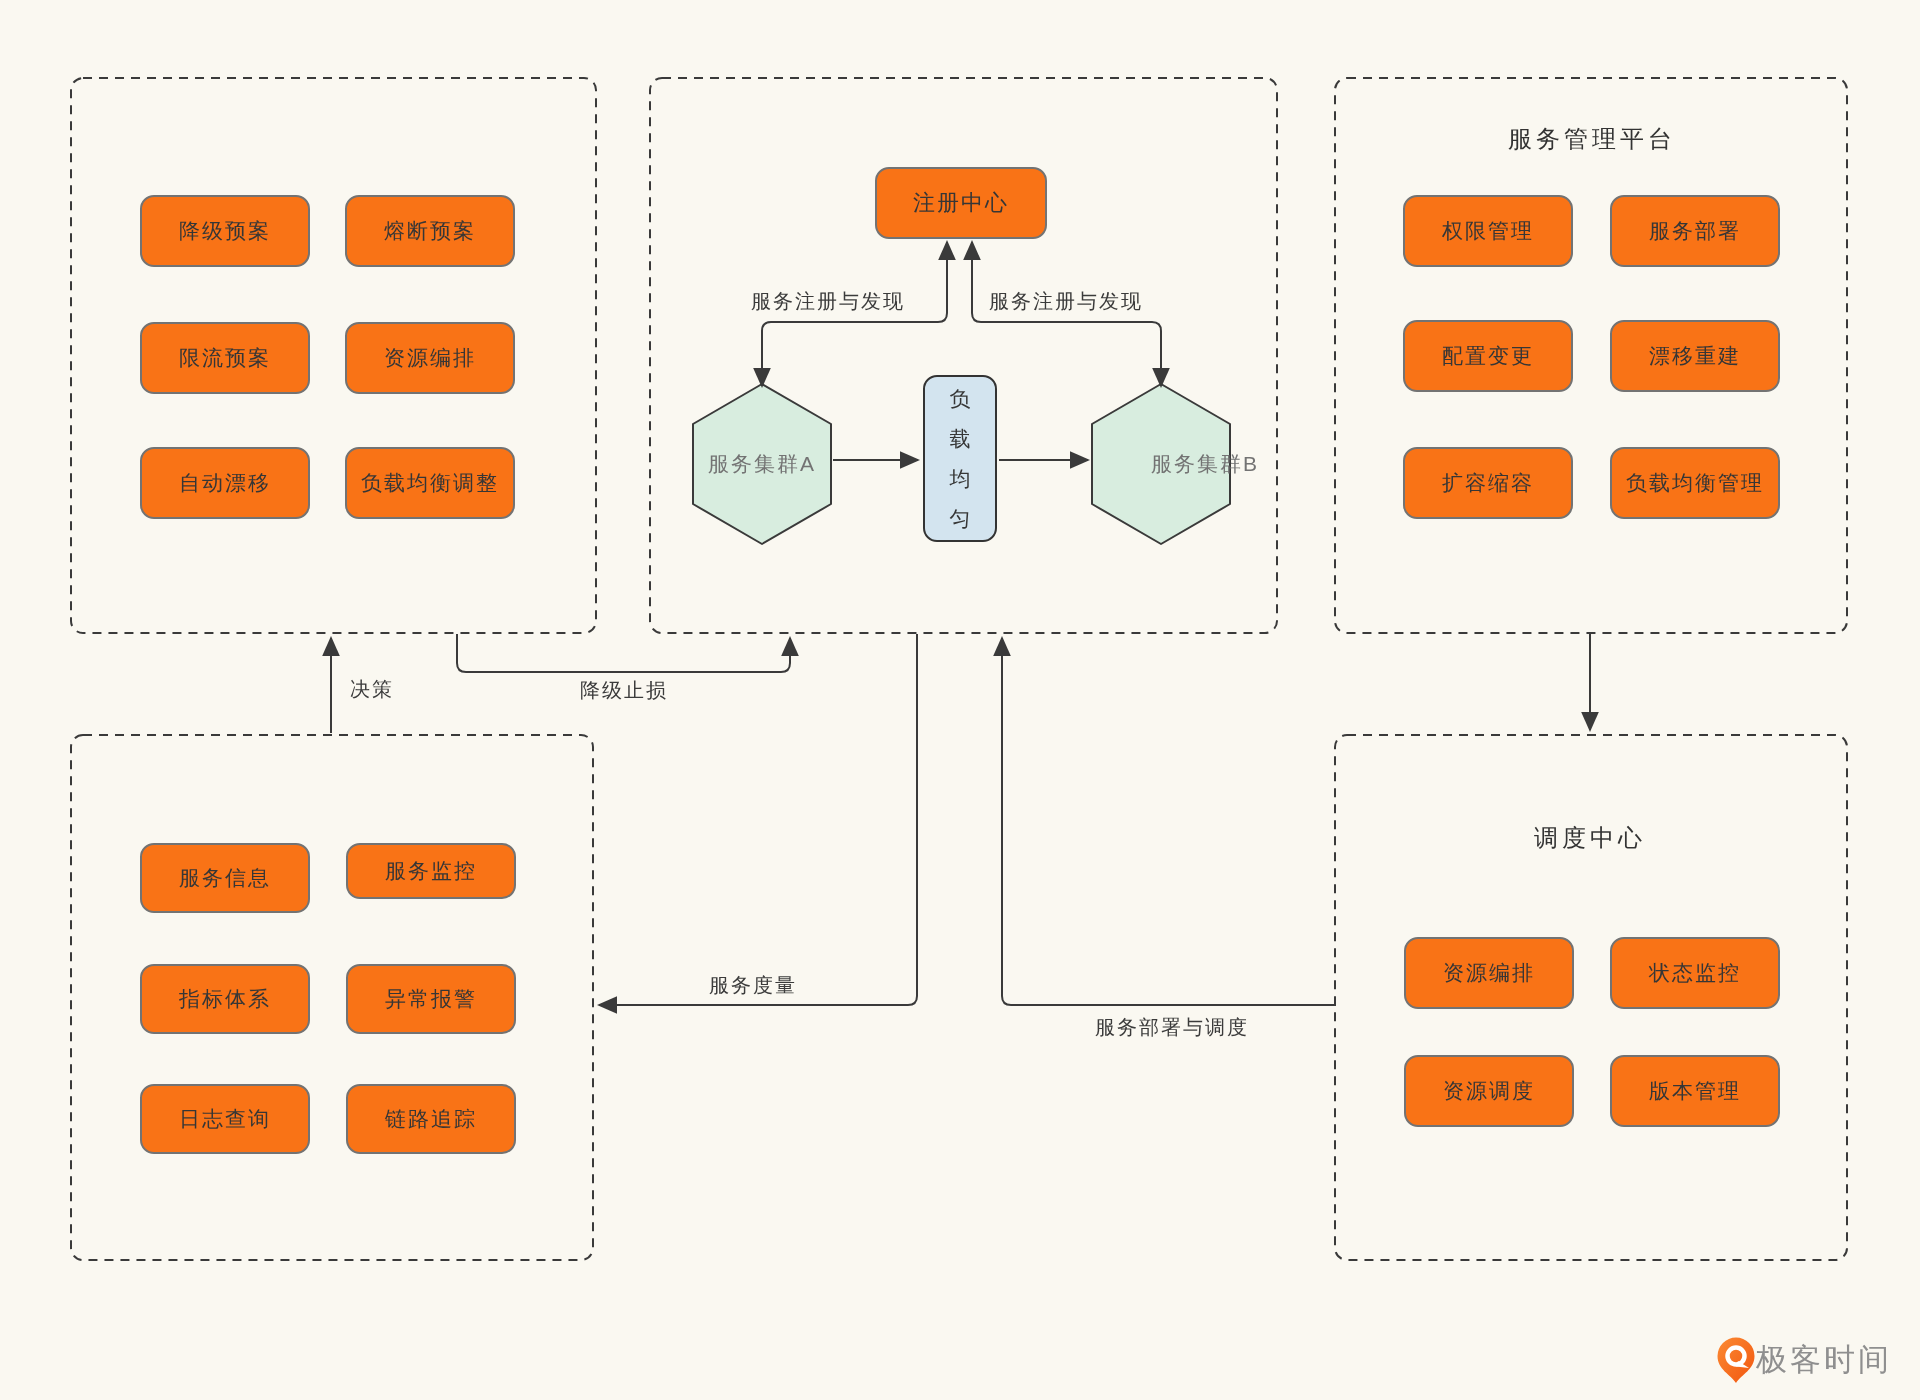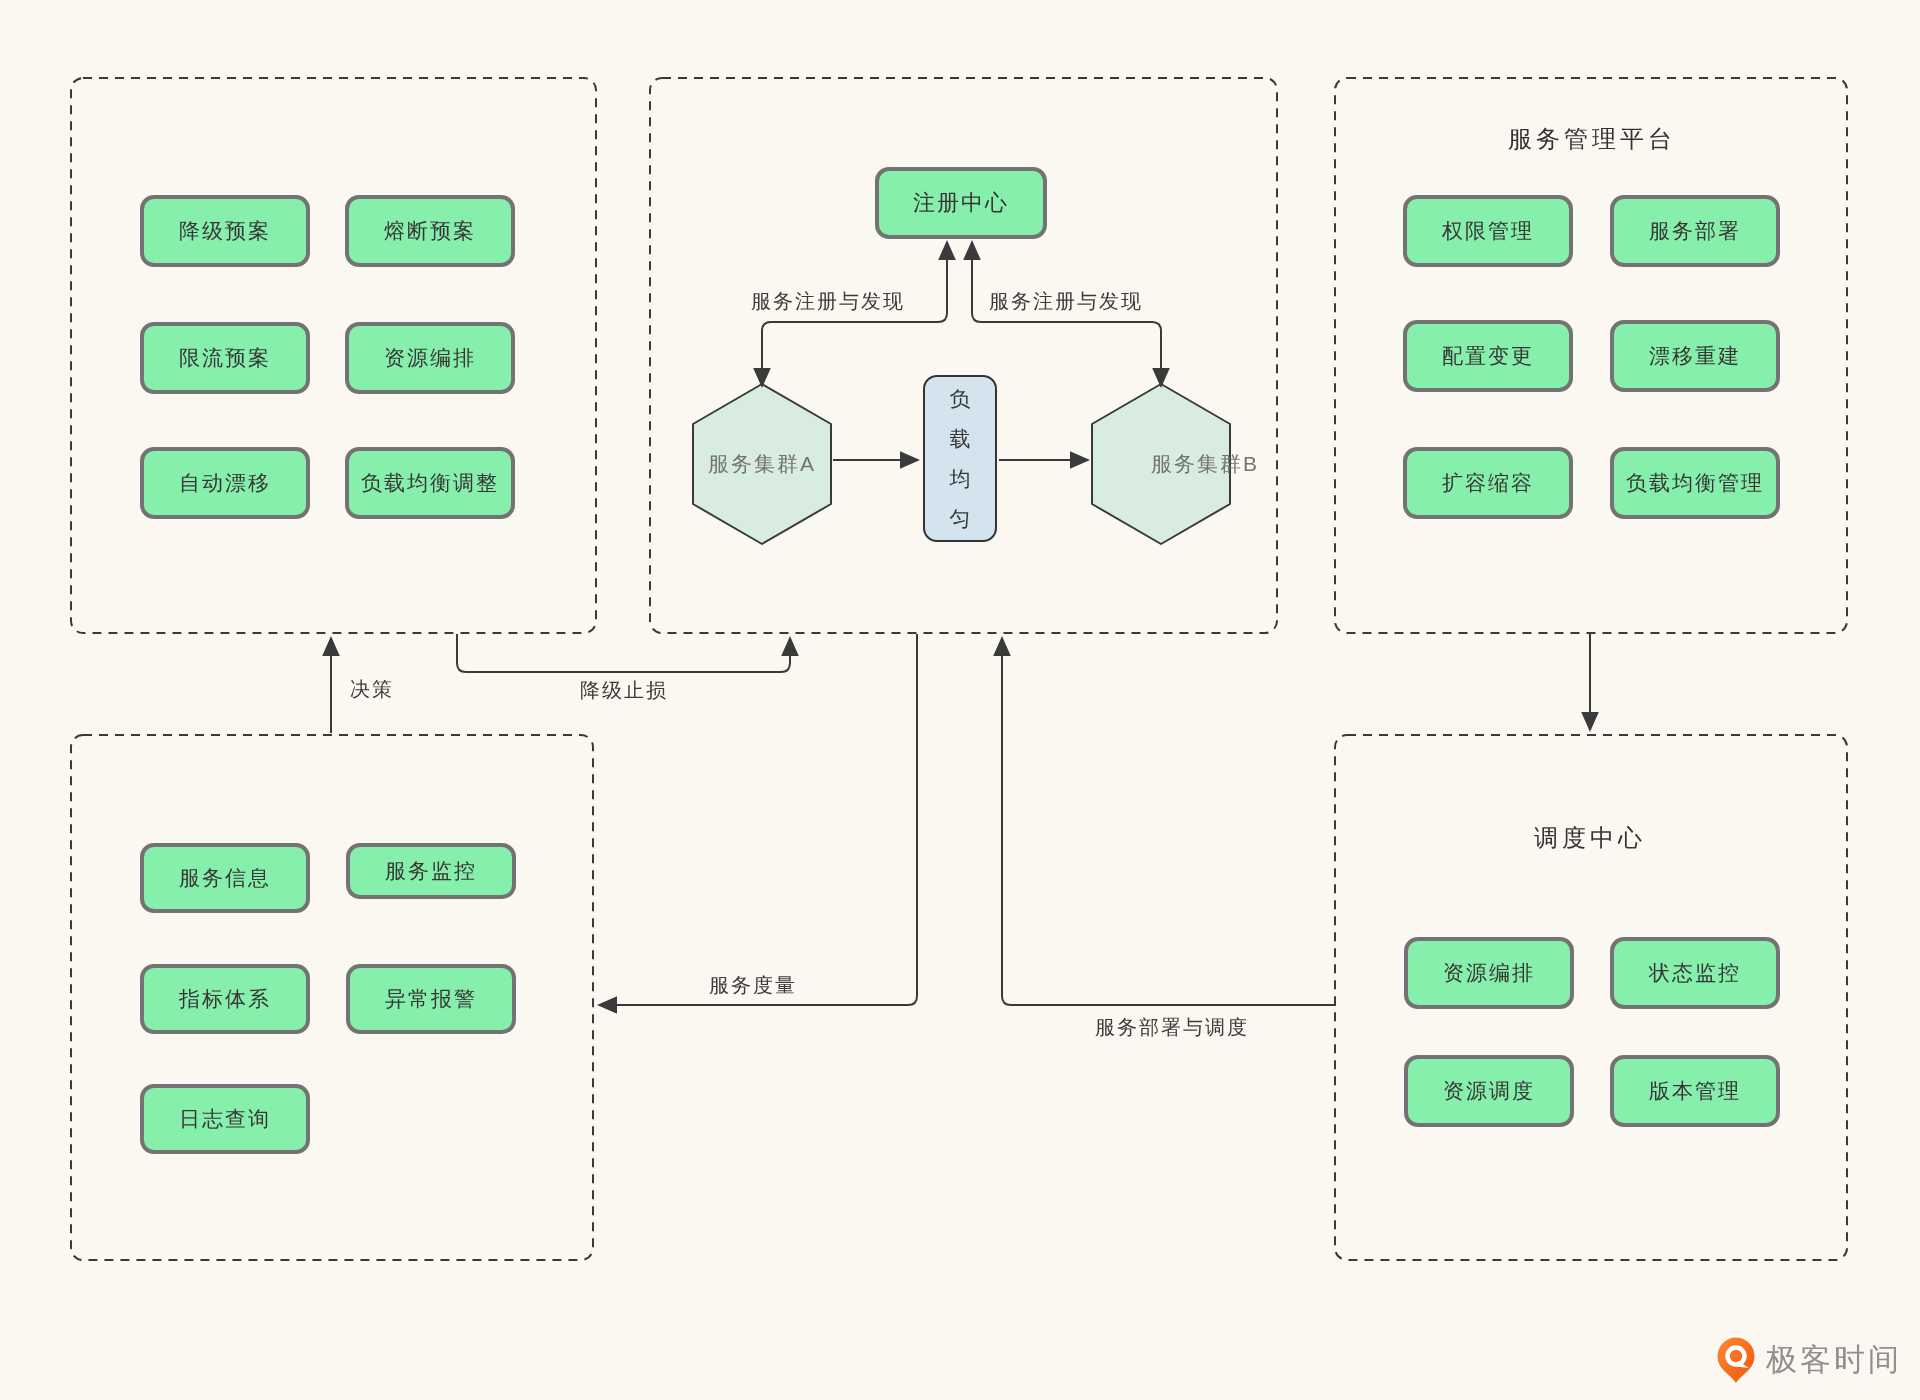--- a/index.html
+++ b/index.html
@@ -8,22 +8,22 @@
     background:#e8e6e0;
   }
   .canvas{
     position:relative;width:1920px;height:1400px;
     background:#FAF8F1;overflow:hidden;
     color:#3B3B3B;
   }
   .layer{position:absolute;left:0;top:0;}
   .node{
     position:absolute;
-    background:#86efac;
-    border:4px solid #737373;
+    background:#f97316;
+    border:2px solid #737373;
     border-radius:14px;
     display:flex;align-items:center;justify-content:center;
     font-size:21px;letter-spacing:2px;color:#363636;
     box-sizing:border-box;white-space:nowrap;
   }
   .node.sm{width:170px;height:72px;}
   .gtitle{
     position:absolute;transform:translate(-50%,-50%);
     font-size:24px;letter-spacing:4px;color:#333333;white-space:nowrap;
   }
@@ -42,21 +42,21 @@
   }
   .vnode .vtext{
     width:24px;word-break:break-all;line-height:40px;
     font-size:21px;color:#363636;text-align:center;
   }
   .logo{
     position:absolute;left:1716px;top:1336px;
     display:flex;align-items:center;
   }
   .logo .ltext{
-    margin-left:10px;font-size:31px;letter-spacing:3px;
+    font-size:31px;letter-spacing:3px;
     color:#8F8F8F;font-weight:500;white-space:nowrap;text-align:center;
   }
 </style>
 </head>
 <body>
 
 <div class="canvas">
 
   <svg class="layer" width="1920" height="1400" viewBox="0 0 1920 1400">
     <defs>
@@ -116,20 +116,21 @@
   <div class="node sm" style="left:1403px;top:320px;">配置变更</div>
   <div class="node sm" style="left:1610px;top:320px;">漂移重建</div>
   <div class="node sm" style="left:1403px;top:447px;">扩容缩容</div>
   <div class="node sm" style="left:1610px;top:447px;">负载均衡管理</div>
 
   <div class="node sm" style="left:140px;top:843px;height:70px;">服务信息</div>
   <div class="node sm" style="left:346px;top:843px;height:56px;text-align:center;">服务监控</div>
   <div class="node sm" style="left:140px;top:964px;height:70px;">指标体系</div>
   <div class="node sm" style="left:346px;top:964px;height:70px;">异常报警</div>
   <div class="node sm" style="left:140px;top:1084px;height:70px;">日志查询</div>
+  <div class="node sm" style="left:346px;top:1084px;height:70px;">链路追踪</div>
 
   <div class="gtitle" style="left:1590px;top:838px;">调度中心</div>
   <div class="node sm" style="left:1404px;top:937px;">资源编排</div>
   <div class="node sm" style="left:1610px;top:937px;">状态监控</div>
   <div class="node sm" style="left:1404px;top:1055px;">资源调度</div>
   <div class="node sm" style="left:1610px;top:1055px;">版本管理</div>
 
   <div class="elabel" style="left:372px;top:689px;">决策</div>
   <div class="elabel" style="left:624px;top:690px;">降级止损</div>
   <div class="elabel" style="left:753px;top:985px;">服务度量</div>

